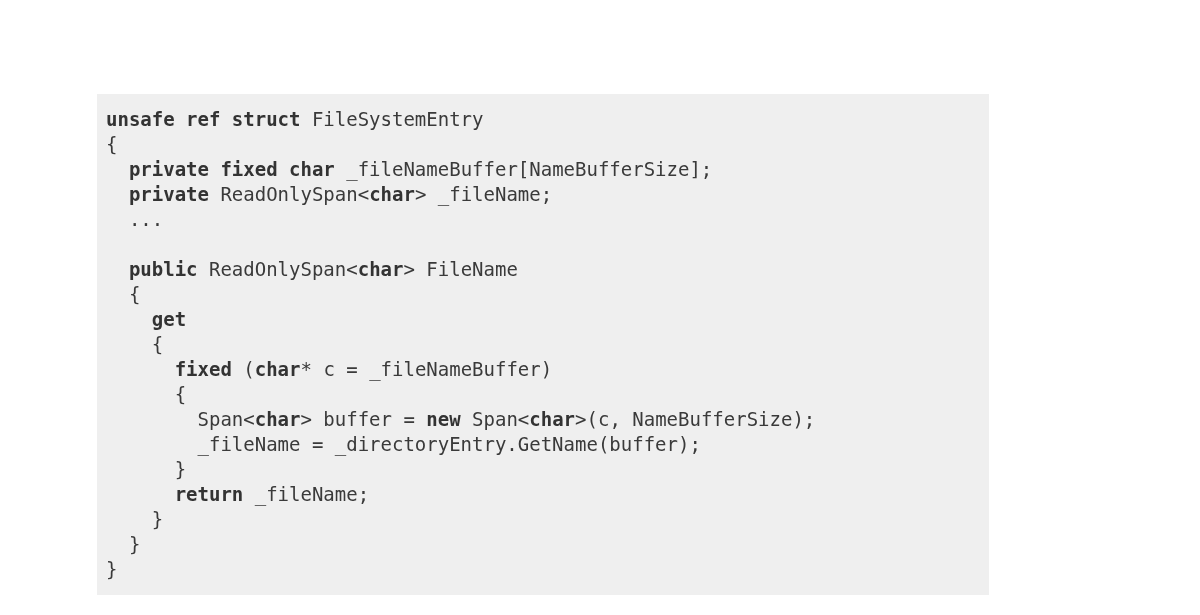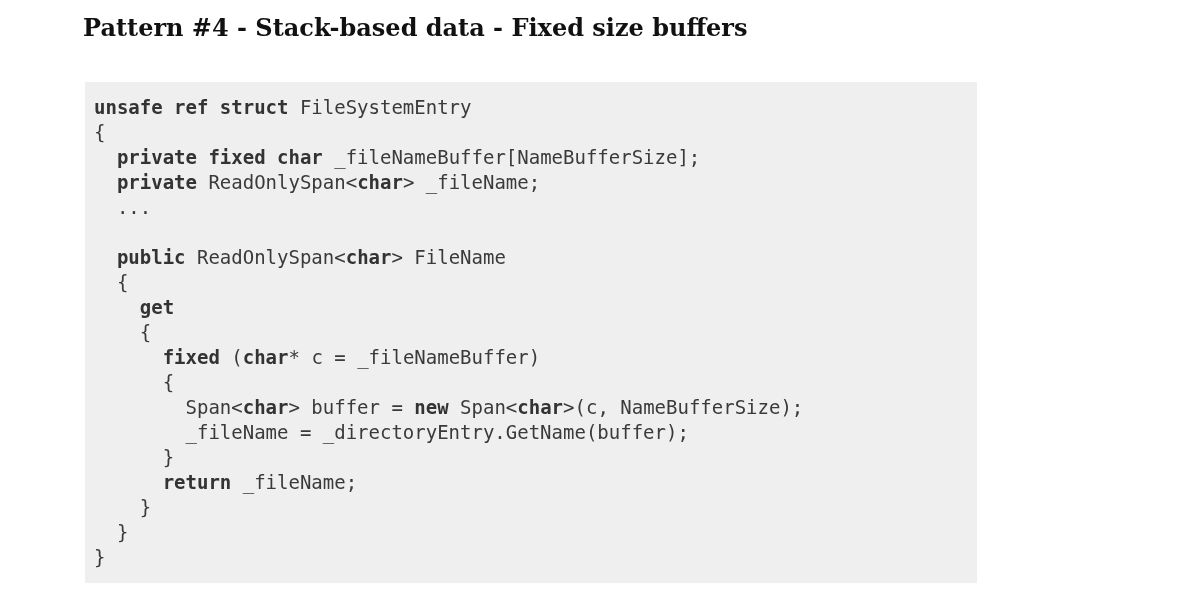--- a/index.html
+++ b/index.html
@@ -27,21 +27,21 @@
     color: #111111;
     letter-spacing: 0px;
   }
   pre.code-block {
     position: absolute;
     left: 85px;
     top: 82px;
     width: 892px;
     height: 501px;
     box-sizing: border-box;
-    margin: 0;
+    margin: 12px;
     padding: 13px 10px 13px 9px;
     background: #efefef;
     font-family: "DejaVu Sans Mono", "Liberation Mono", monospace;
     font-size: 19px;
     line-height: 25px;
     color: #3a3a3a;
     overflow: hidden;
   }
   .code-line {
     white-space: pre;
@@ -49,15 +49,14 @@
   }
   .code-line .kw {
     font-weight: bold;
     color: #333333;
   }
 </style>
 </head>
 <body>
 
 <main class="article">
-  <h1 class="page-title">Pattern #4 - Stack-based data - Fixed size buffers</h1>
   <pre class="code-block"><div class="code-line"><span class="kw">unsafe ref struct</span><span> FileSystemEntry</span></div><div class="code-line"><span>{</span></div><div class="code-line"><span>  </span><span class="kw">private fixed char</span><span> _fileNameBuffer[NameBufferSize];</span></div><div class="code-line"><span>  </span><span class="kw">private</span><span> ReadOnlySpan&lt;</span><span class="kw">char</span><span>&gt; _fileName;</span></div><div class="code-line"><span>  ...</span></div><div class="code-line">&nbsp;</div><div class="code-line"><span>  </span><span class="kw">public</span><span> ReadOnlySpan&lt;</span><span class="kw">char</span><span>&gt; FileName</span></div><div class="code-line"><span>  {</span></div><div class="code-line"><span>    </span><span class="kw">get</span></div><div class="code-line"><span>    {</span></div><div class="code-line"><span>      </span><span class="kw">fixed</span><span> (</span><span class="kw">char</span><span>* c = _fileNameBuffer)</span></div><div class="code-line"><span>      {</span></div><div class="code-line"><span>        Span&lt;</span><span class="kw">char</span><span>&gt; buffer = </span><span class="kw">new</span><span> Span&lt;</span><span class="kw">char</span><span>&gt;(c, NameBufferSize);</span></div><div class="code-line"><span>        _fileName = _directoryEntry.GetName(buffer);</span></div><div class="code-line"><span>      }</span></div><div class="code-line"><span>      </span><span class="kw">return</span><span> _fileName;</span></div><div class="code-line"><span>    }</span></div><div class="code-line"><span>  }</span></div><div class="code-line"><span>}</span></div></pre>
 </main>
 
 </body></html>

